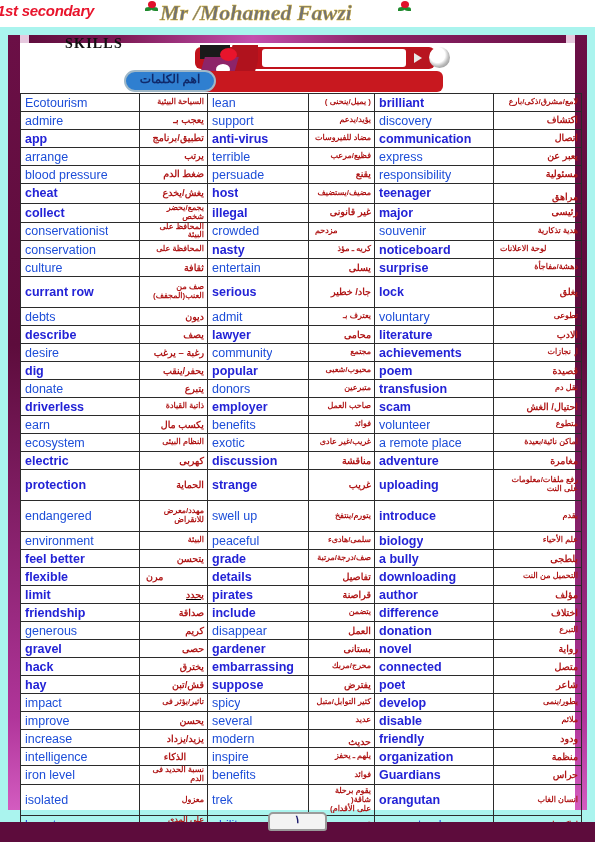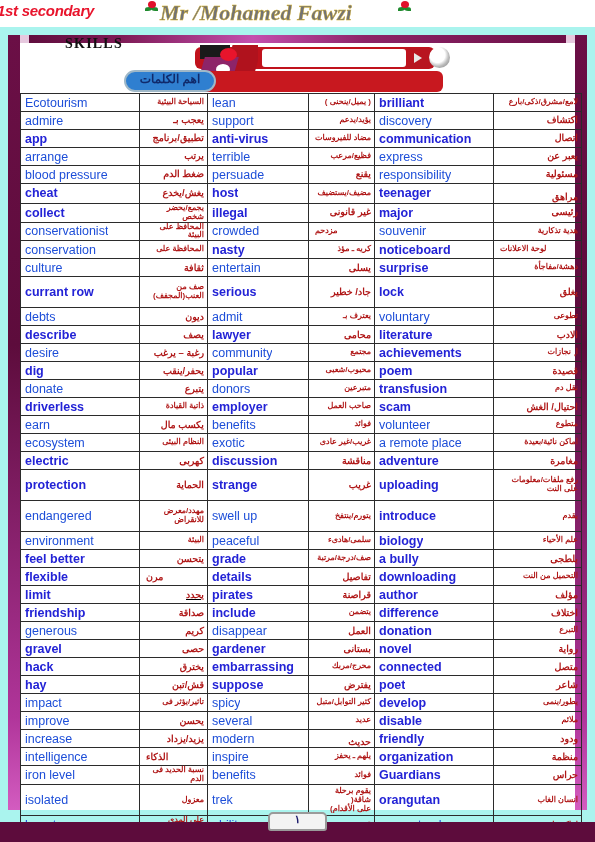--- a/index.html
+++ b/index.html
@@ -1347,21 +1347,21 @@
           </div>
         </td>
       </tr>
       <tr class="row-s">
         <td class="c-en1">
           <div class="cell">
             <span class="en black">intelligence</span>
           </div>
         </td>
         <td class="c-ar1">
-          <div class="cell" style="justify-content: flex-start;">
+          <div class="cell" style="justify-content: center;">
             <span class="ar ">الذكاء</span>
           </div>
         </td>
         <td class="c-en2">
           <div class="cell">
             <span class="en black">inspire</span>
           </div>
         </td>
         <td class="c-ar2">
           <div class="cell" style="justify-content: flex-end; font-family: Liberation Serif, serif;">

